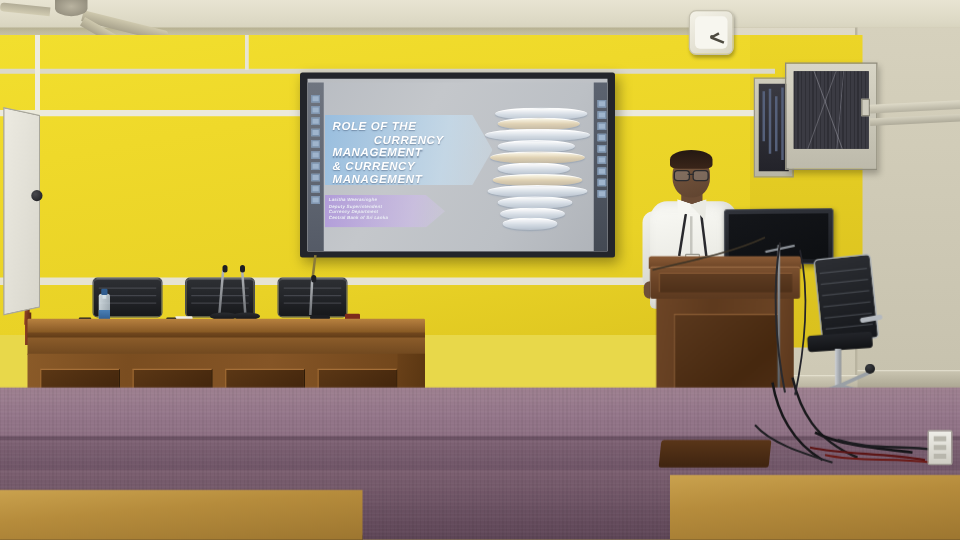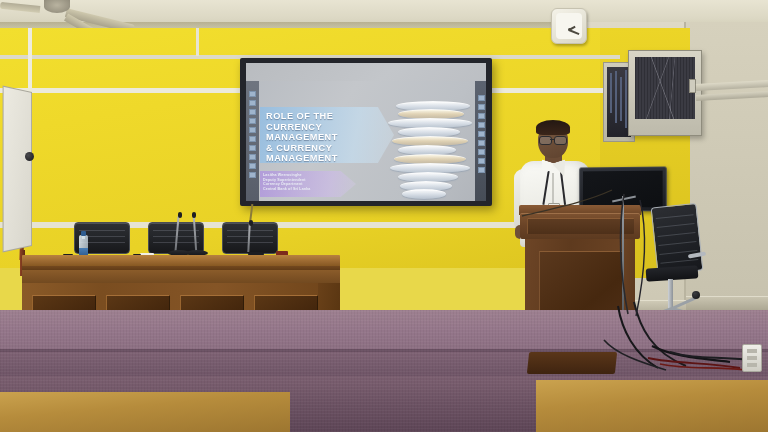--- a/index.html
+++ b/index.html
@@ -145,22 +145,23 @@
     border-radius:2px;
     box-shadow:3px 4px 10px rgba(0,0,0,.35);
   }
   .screen-surface{
     position:absolute;left:6px;top:5px;width:240px;height:138px;
     background:linear-gradient(135deg,#b9bcc0 0%,#c3c6ca 40%,#b4b7bc 100%);
     overflow:hidden;
   }
   
   .slide{
-    position:absolute;left:0;top:18px;width:100%;height:100%;
+    position:absolute;left:0;top:3px;width:100%;height:100%;
     background:linear-gradient(120deg,#b8bcc2 0%,#c4c7cb 35%,#bcc0c5 70%,#aeb2b8 100%);
+    font-style:italic;
   }
   .slide-left-bar{
     position:absolute;left:0;top:0;width:13px;height:100%;
     background:linear-gradient(180deg,#6f7580,#545a66);
   }
   .slide-right-bar{
     position:absolute;right:0;top:0;width:11px;height:100%;
     background:linear-gradient(180deg,#5c6370,#434953);
   }
   .bar-dot{
@@ -614,21 +615,21 @@
           <div class="coin" style="right:16px; top:50px; width:58px;"></div>
           <div class="coin warm" style="right:6px;  top:59px; width:72px;"></div>
           <div class="coin" style="right:2px;  top:68px; width:80px;"></div>
           <div class="coin" style="right:14px; top:77px; width:60px;"></div>
           <div class="coin" style="right:20px; top:86px; width:52px;"></div>
           <div class="coin" style="right:26px; top:94px; width:44px;"></div>
         </div>
 
         <div class="slide-arrow"></div>
         <div class="slide-title">ROLE OF THE</div>
-        <div class="slide-title" style="top:40.5px;">CURRENCY</div>
+        <div class="slide-title" style="top:40.5px;text-align:center;">CURRENCY</div>
         <div class="slide-title" style="top:51px;">MANAGEMENT</div>
         <div class="slide-title" style="top:61.5px;">&amp; CURRENCY</div>
         <div class="slide-title" style="top:72px;">MANAGEMENT</div>
 
         <div class="slide-arrow2"></div>
         <div class="slide-sub">Lasitha Weerasinghe</div>
         <div class="slide-sub" style="top:96.6px;">Deputy Superintendent</div>
         <div class="slide-sub" style="top:101.2px;">Currency Department</div>
         <div class="slide-sub" style="top:105.8px;">Central Bank of Sri Lanka</div>
 

